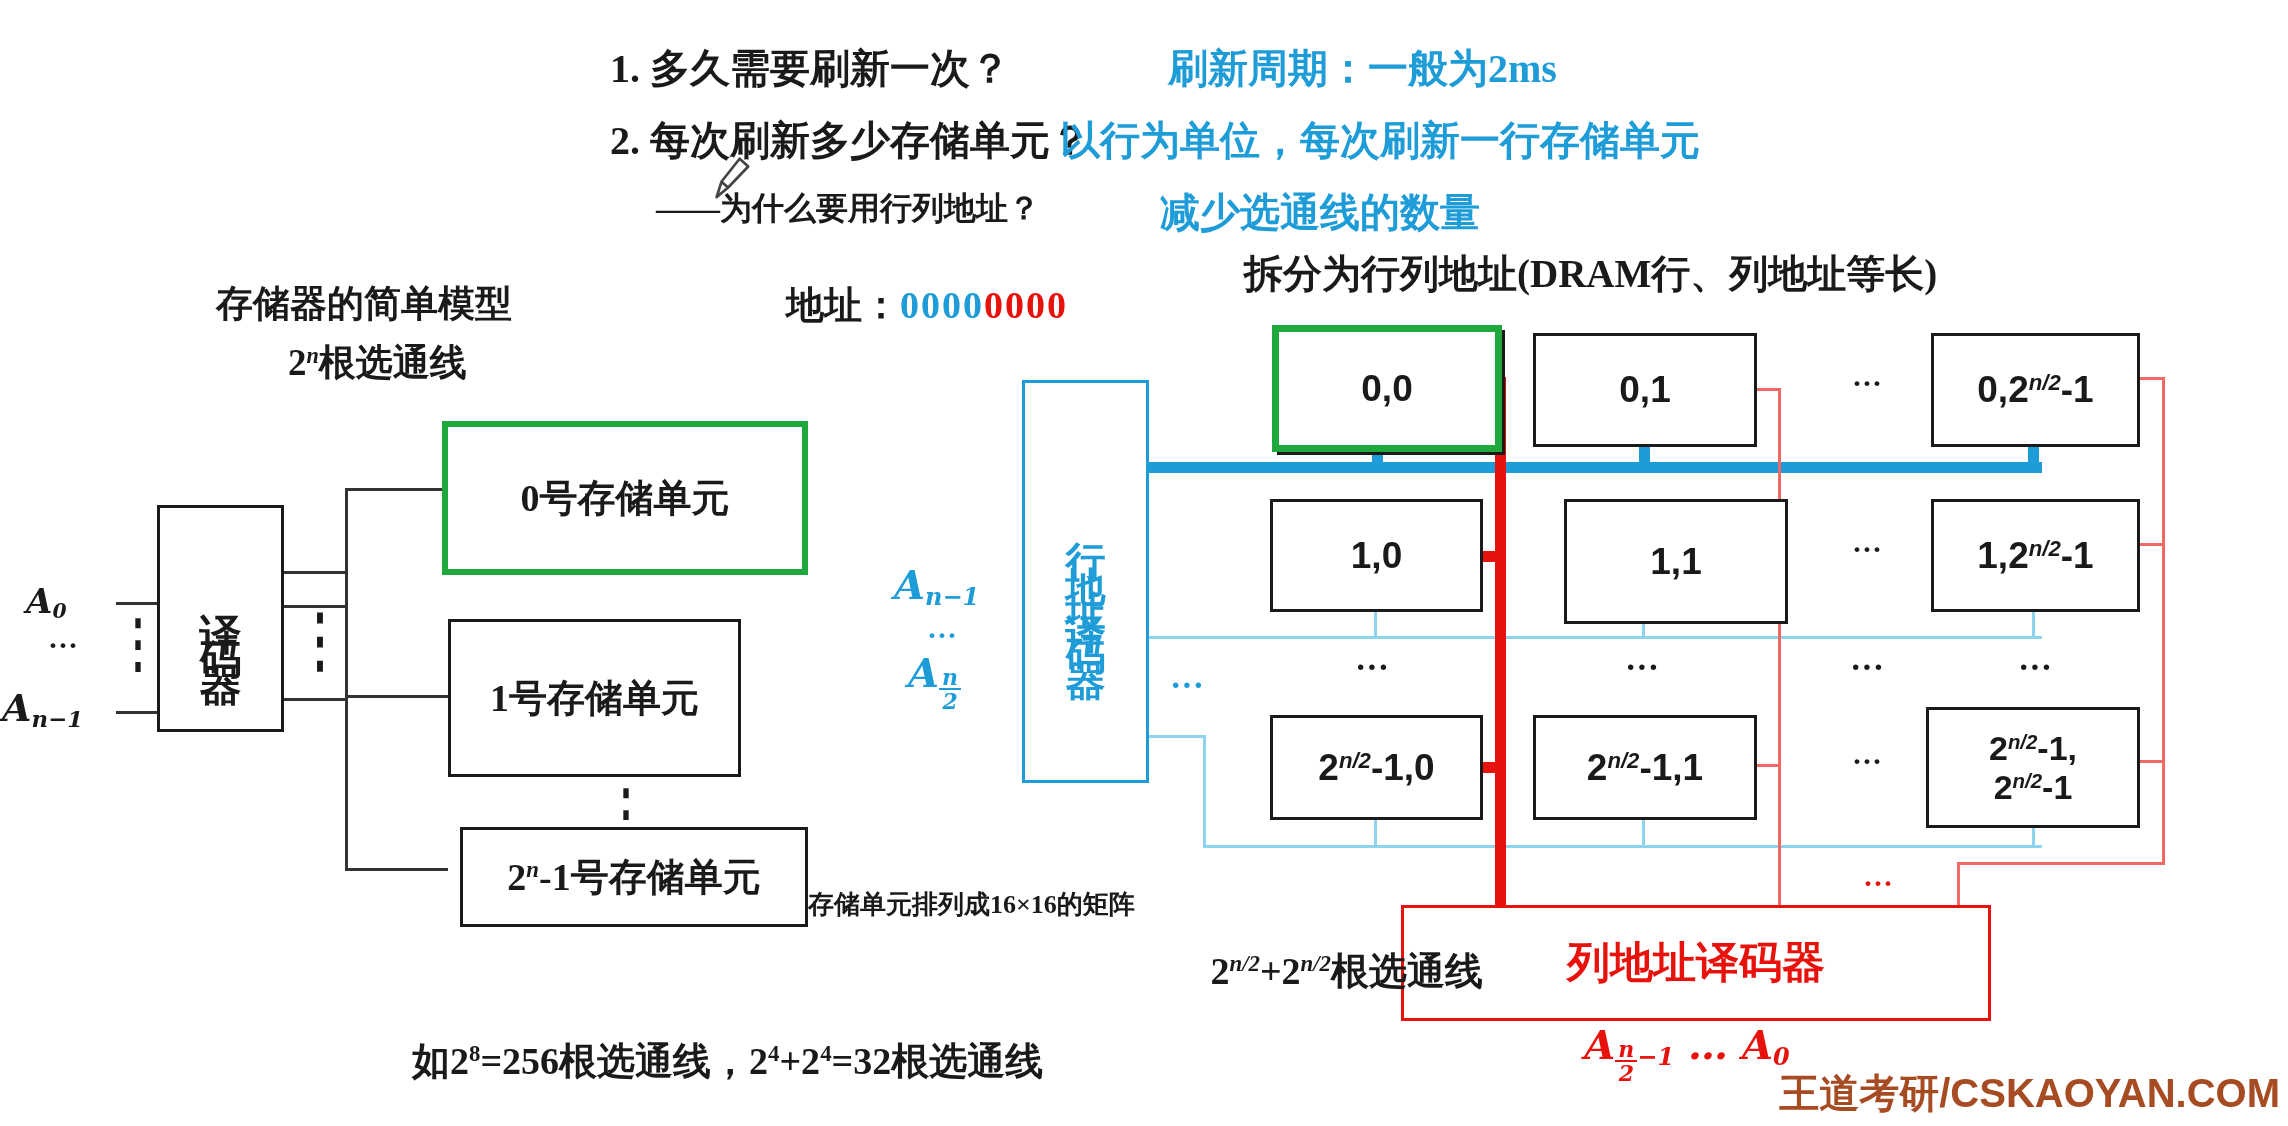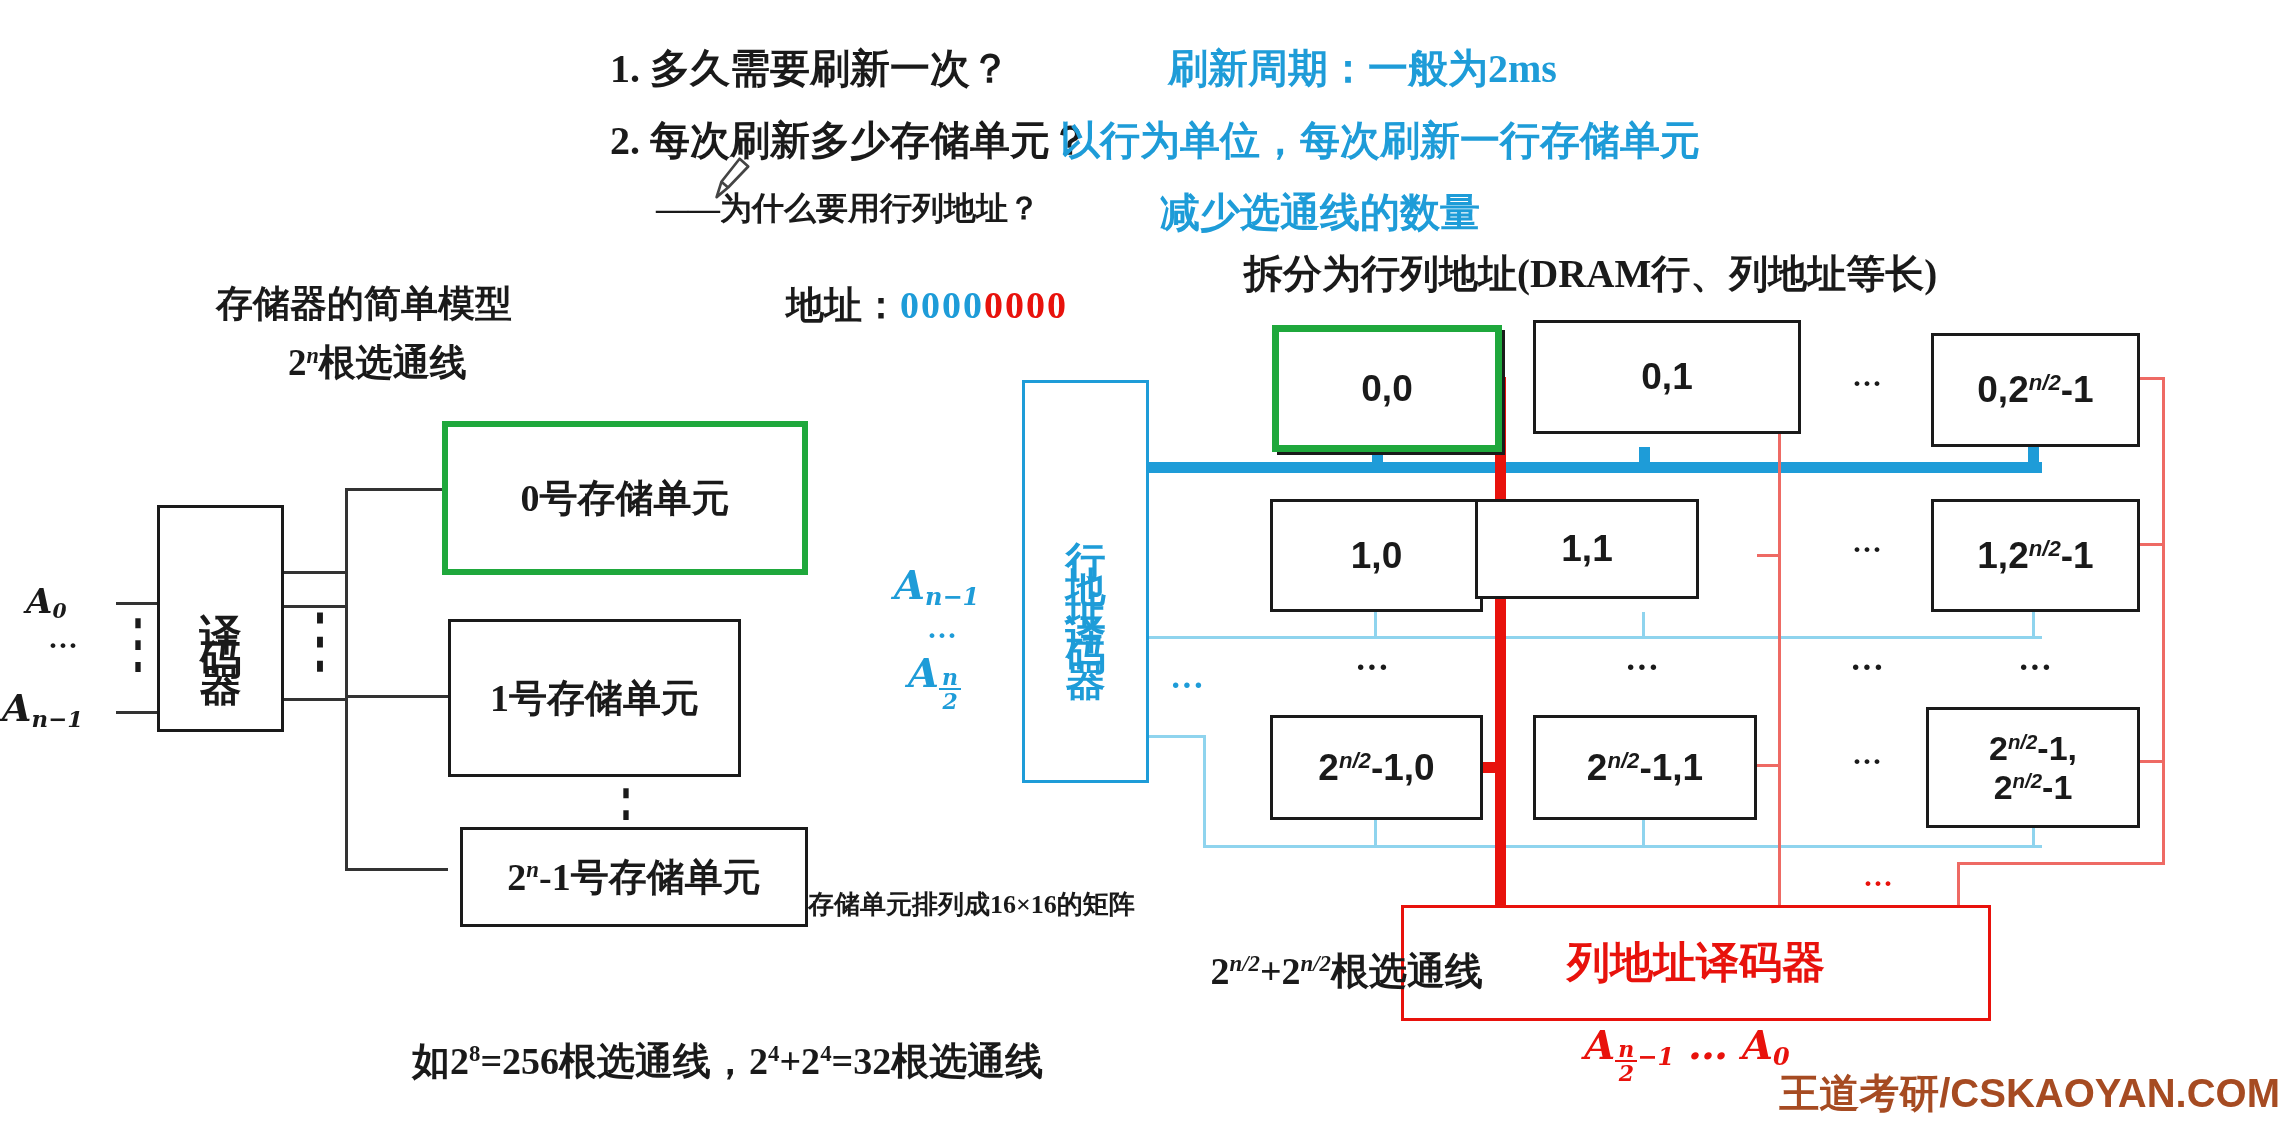--- a/index.html
+++ b/index.html
@@ -122,32 +122,32 @@
 <div class="wire" style="left:2162px;top:377px;width:3px;height:488px;background:var(--lightred);"></div>
 <div class="wire" style="left:2139px;top:377px;width:23px;height:3px;background:var(--lightred);"></div>
 <div class="wire" style="left:2139px;top:543px;width:23px;height:3px;background:var(--lightred);"></div>
 <div class="wire" style="left:2139px;top:760px;width:23px;height:3px;background:var(--lightred);"></div>
 <div class="wire" style="left:1957px;top:862px;width:208px;height:3px;background:var(--lightred);"></div>
 <div class="wire" style="left:1957px;top:862px;width:3px;height:43px;background:var(--lightred);"></div>
 
 <div class="box cellM" style="left:1260px;top:325px;width:230px;height:127px;border:7px solid var(--green);box-shadow:4px 4px 0 -1px #1a1a1a;margin-left:12px;">
   <div><span>0,0</span></div>
 </div>
-<div class="box bk cellM" style="left:1533px;top:320px;width:268px;height:114px;align-items:center;">
+<div class="box bk cellM" style="left:1533px;top:333px;width:224px;height:114px;align-items:center;">
   <div><span>0,1</span></div>
 </div>
 <div class="dots" style="left:1830px;top:368px;width:74px;font-size:30px;">···</div>
 <div class="box bk cellM" style="left:1931px;top:333px;width:209px;height:114px;">
   <div><span>0,2</span><span class="seg-sup it">n/2</span><span>-1</span></div>
 </div>
 
 <div class="box bk cellM" style="left:1270px;top:499px;width:213px;height:113px;">
   <div><span>1,0</span></div>
 </div>
-<div class="box bk cellM" style="left:1475px;top:499px;width:224px;height:100px;">
+<div class="box bk cellM" style="left:1564px;top:499px;width:224px;height:125px;">
   <div><span>1,1</span></div>
 </div>
 <div class="dots" style="left:1830px;top:534px;width:74px;font-size:30px;">···</div>
 <div class="box bk cellM" style="left:1931px;top:499px;width:209px;height:113px;">
   <div><span>1,2</span><span class="seg-sup it">n/2</span><span>-1</span></div>
 </div>
 
 <div class="dots blue" style="left:1150px;top:668px;width:74px;font-size:34px;">···</div>
 <div class="dots" style="left:1335px;top:650px;width:74px;font-size:34px;">···</div>
 <div class="dots" style="left:1605px;top:650px;width:74px;font-size:34px;">···</div>

